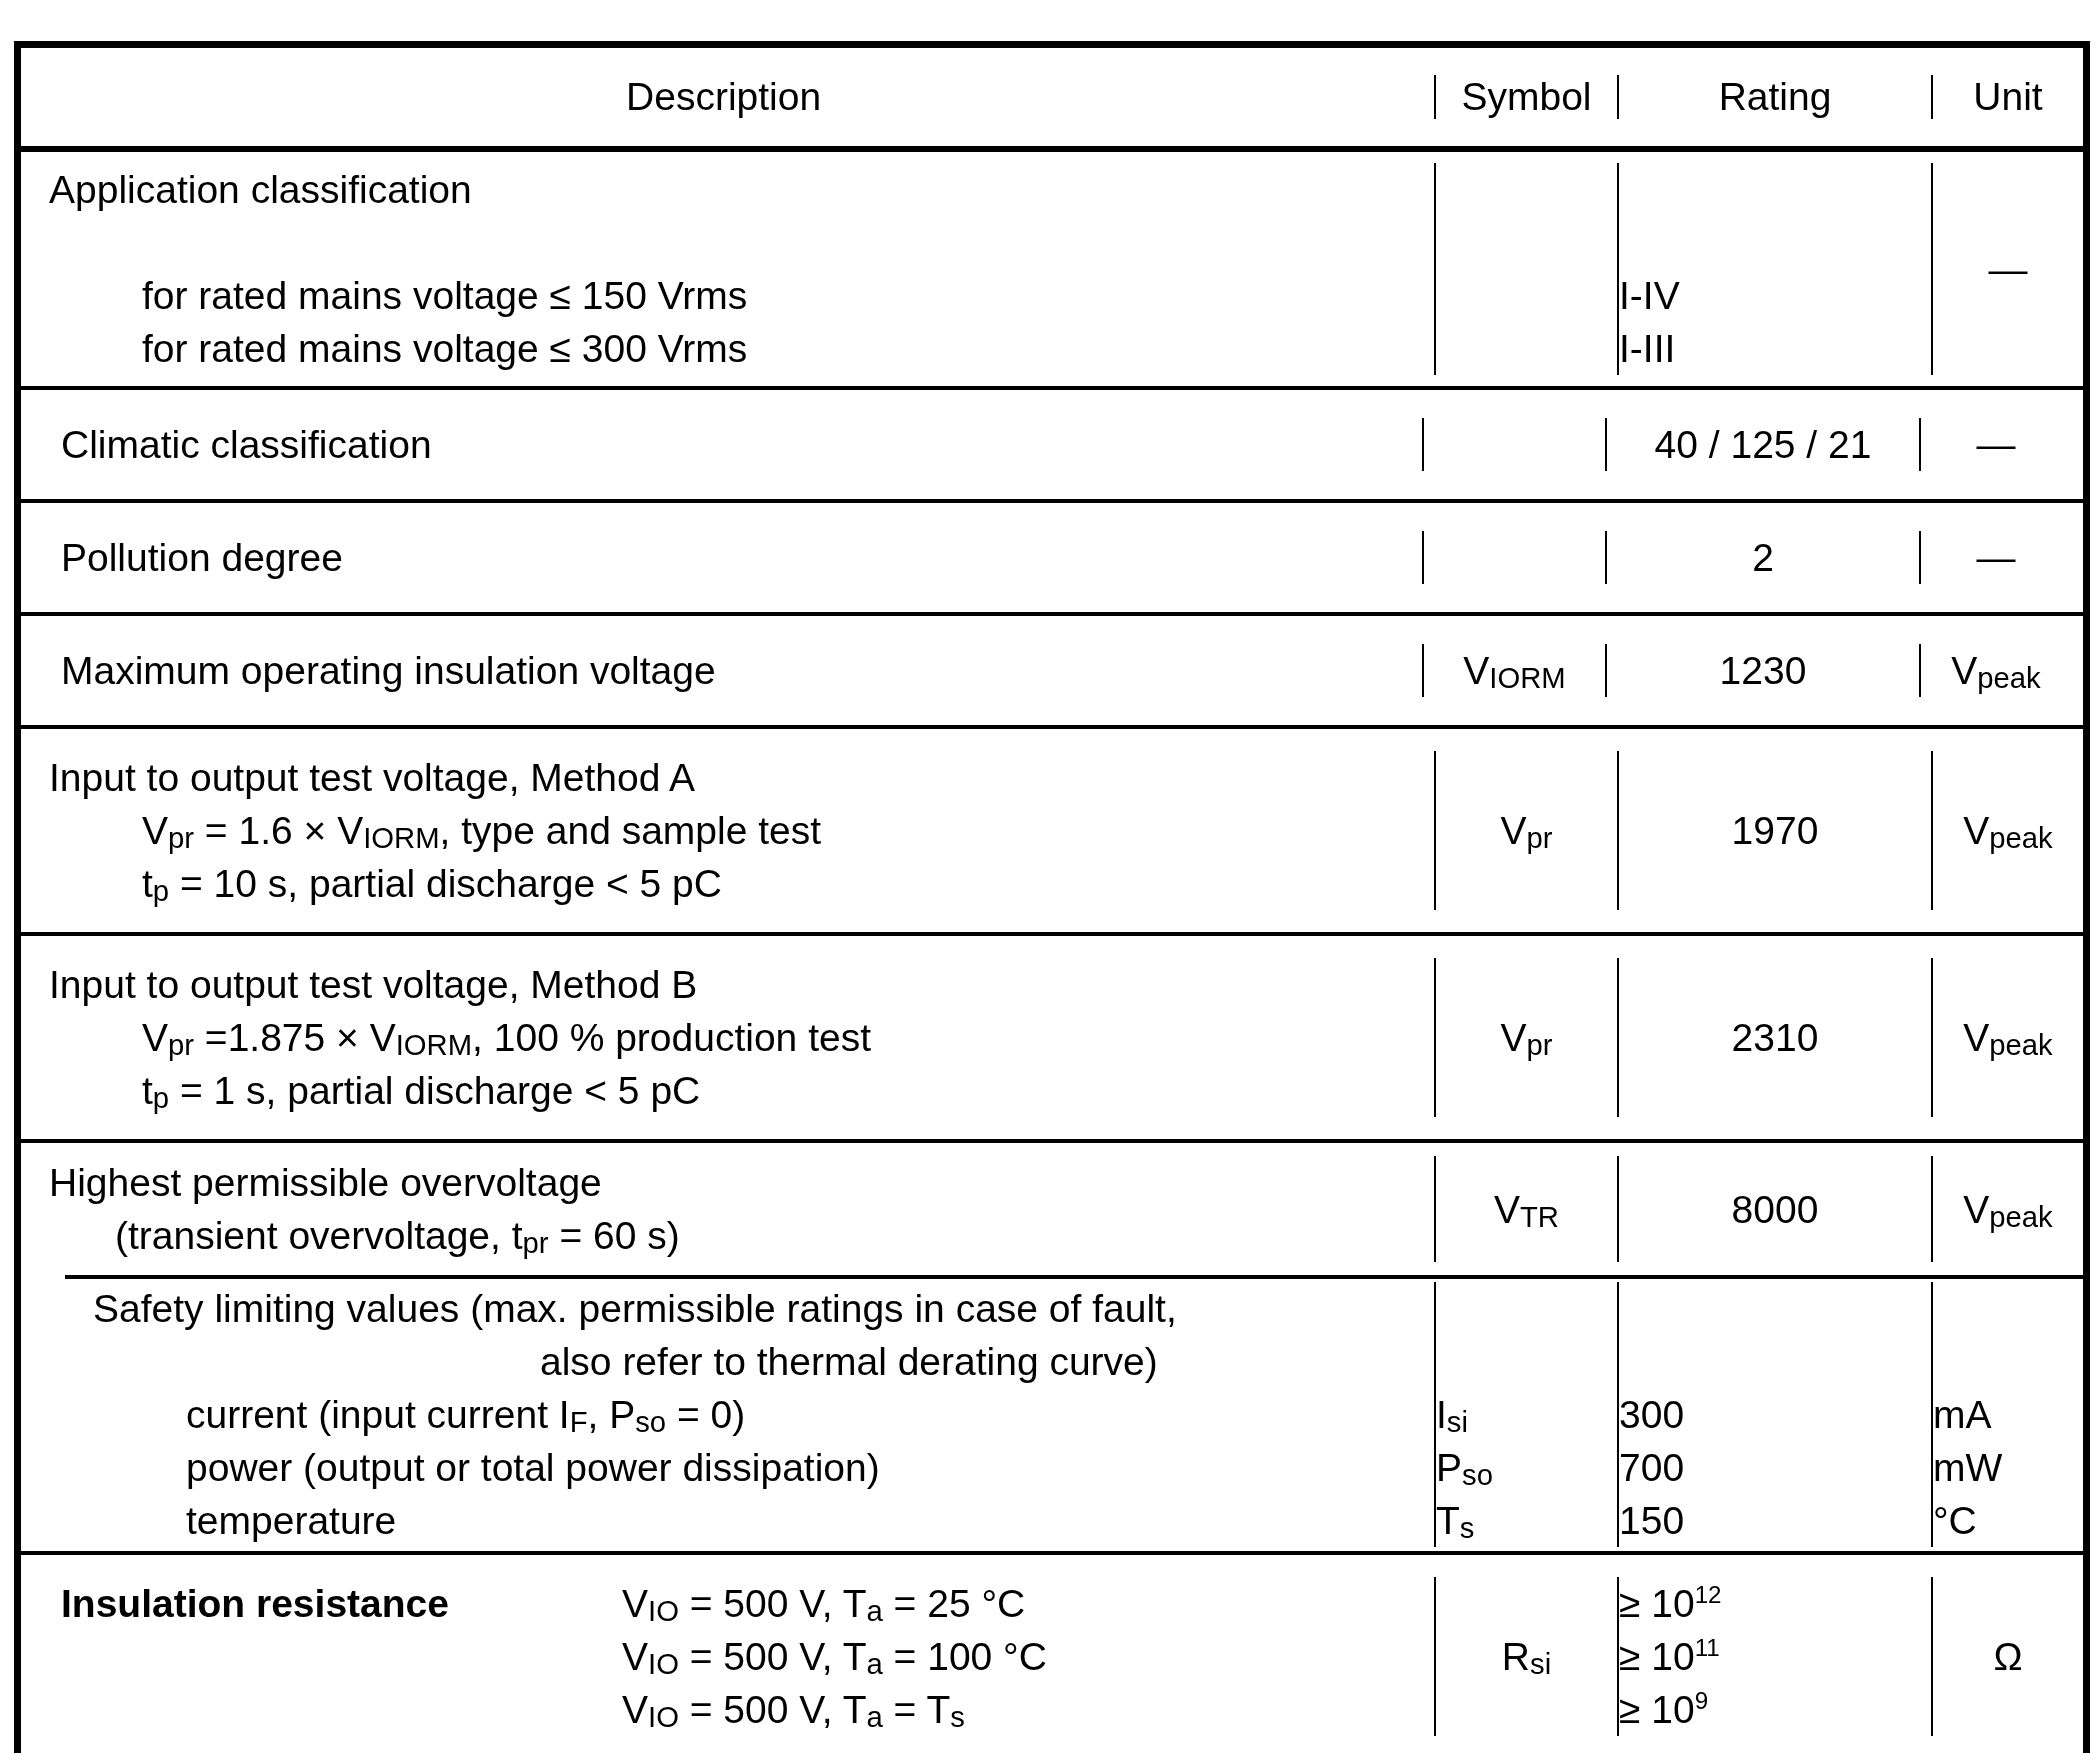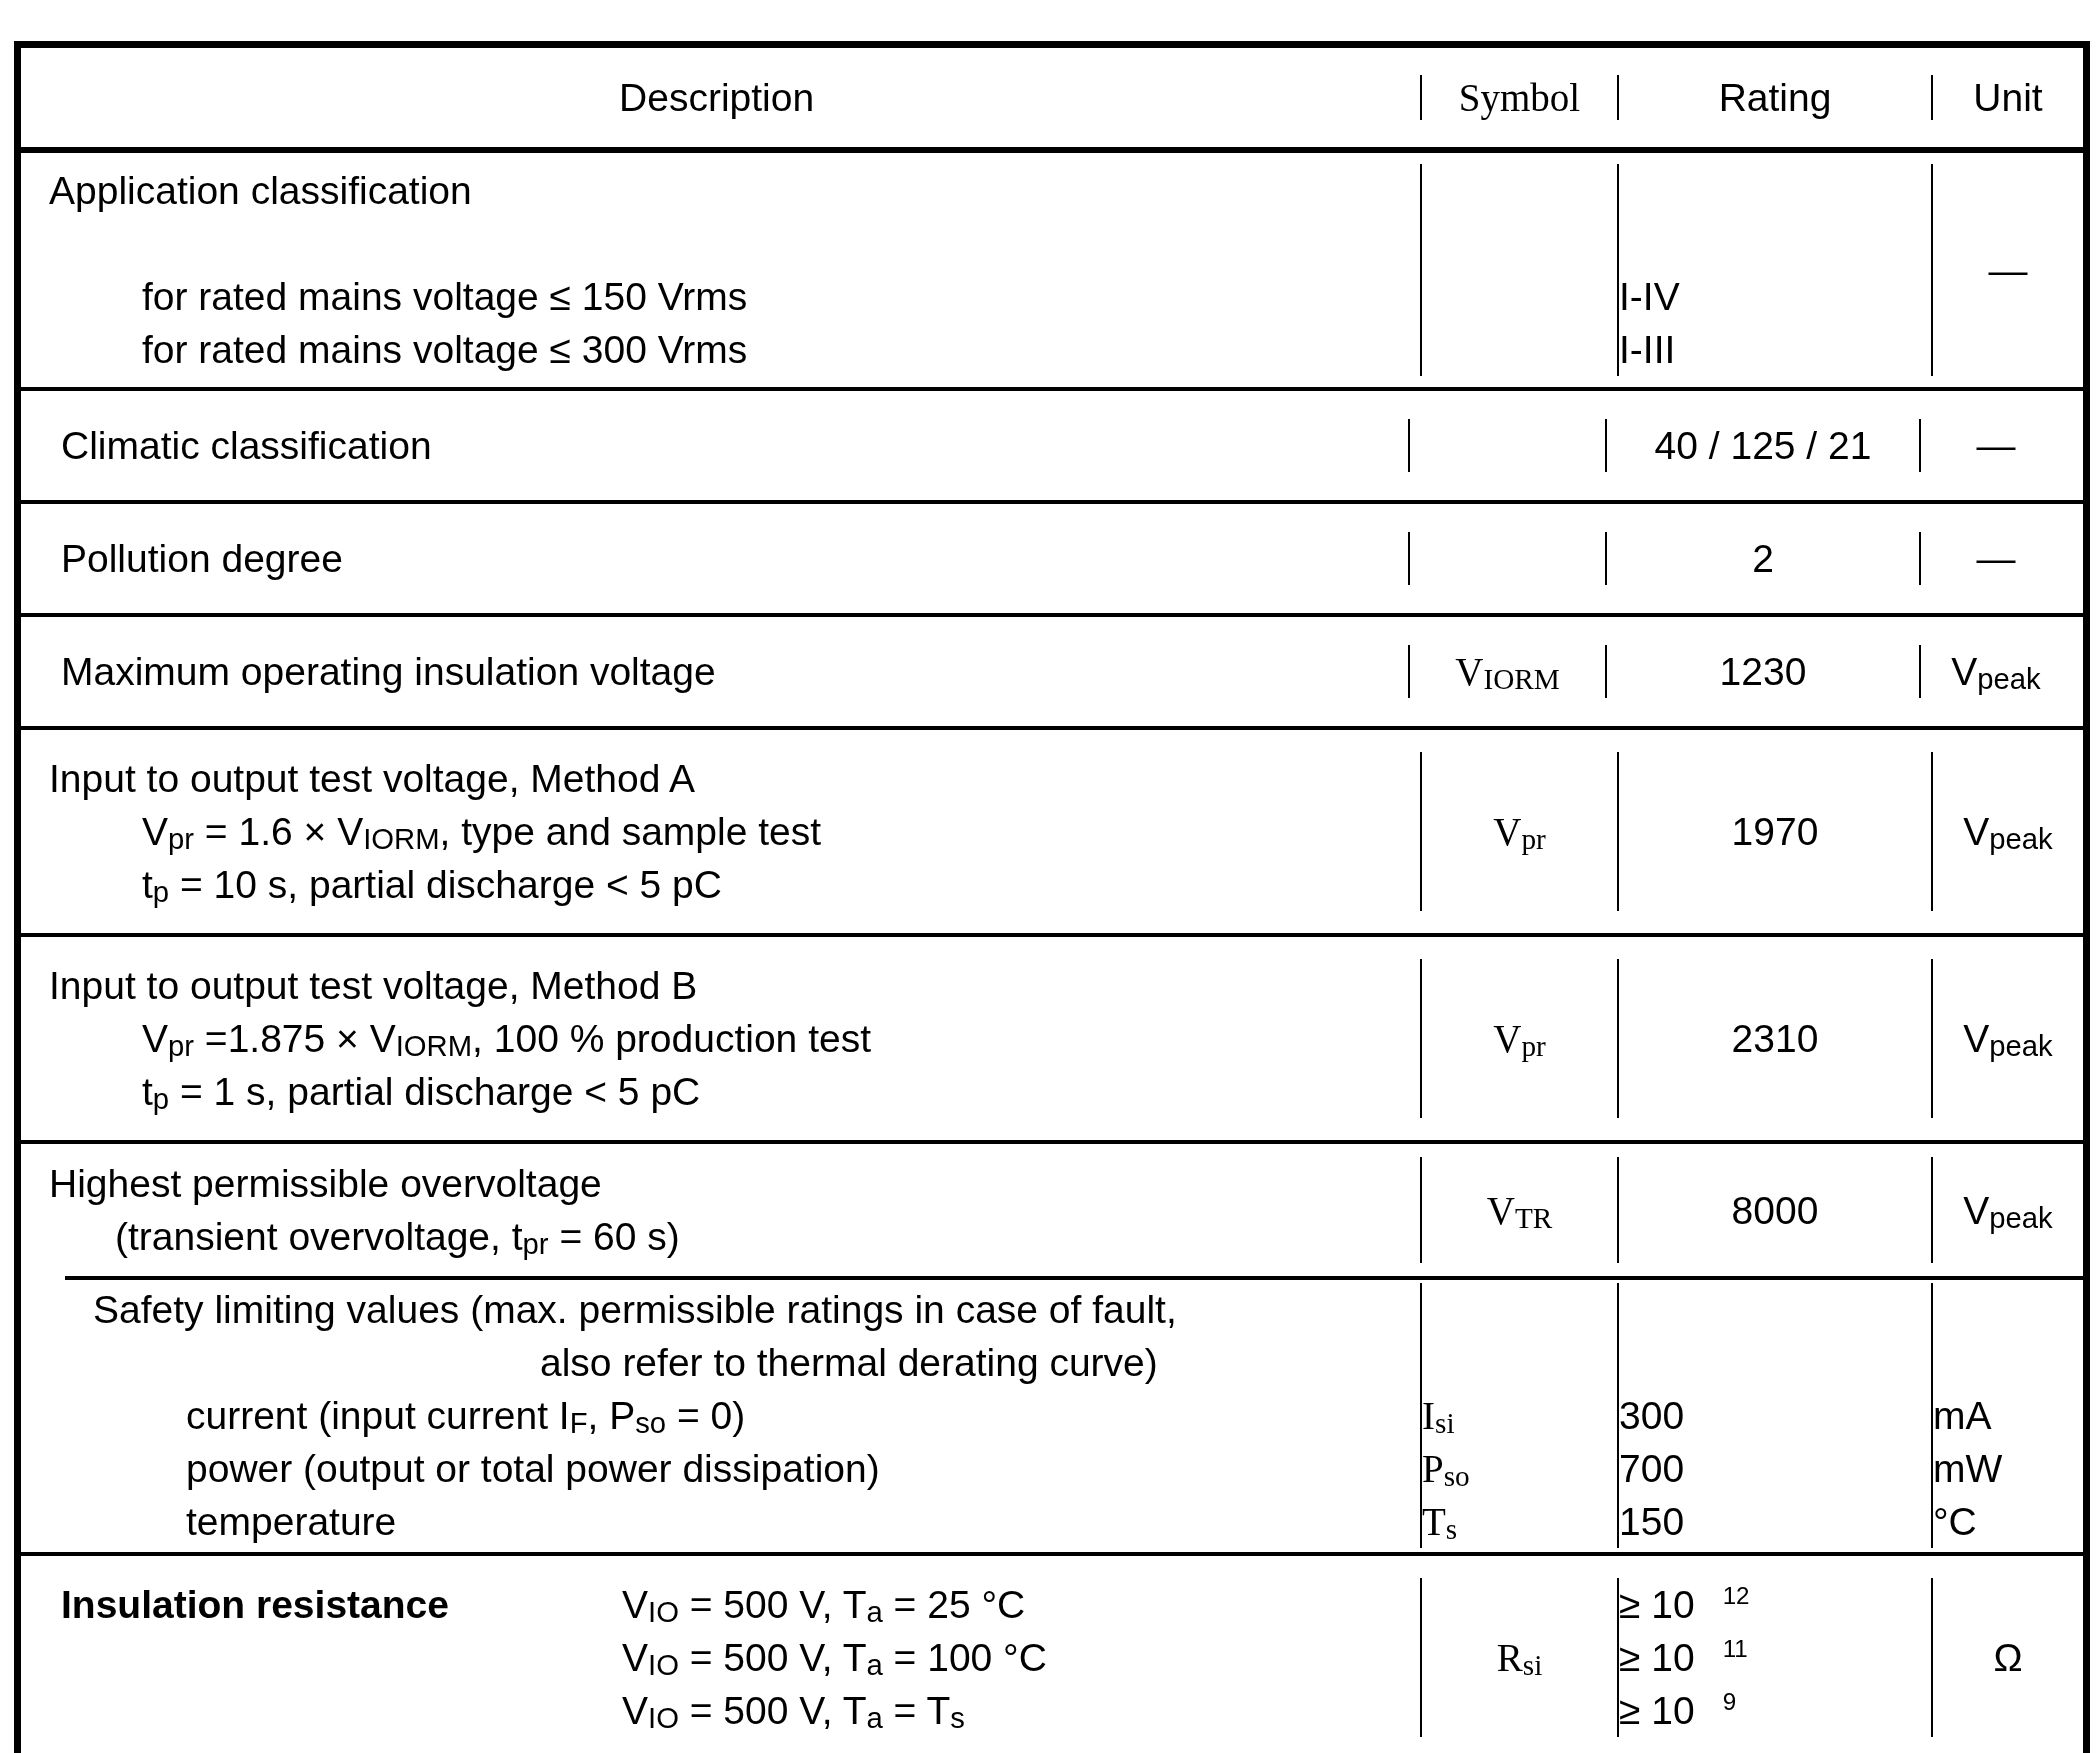--- a/index.html
+++ b/index.html
@@ -20,36 +20,36 @@
   #rows .row + .row{border-top:4.7px solid #000;}
   
   .row.n1{padding:28px 12px;}
   .row.n2{padding:13.2px 0;}
   .row.n3{padding:22px 0;}
   .row.n4{padding:11px 0;}
   .row.n5{padding:3.1px 0;margin-left:44px;}
   .cell{box-sizing:border-box;display:flex;flex-direction:column;justify-content:center;min-width:0;}
   .cell + .cell{border-left:2.3px solid #000;}
   .cell.desc{flex:1 1 auto;padding-left:28px;padding-right:7.8px;}
-  .cell.sym{width:197px;font-family:Liberation Serif, serif;}
+  .cell.sym{width:183px;}
   .cell.rat{width:314px;}
   .cell.unit{width:152px;}
   .row.header .cell{justify-content:center;text-align:center;}
   .row.header .cell.desc{padding-left:0;}
   .ln{height:53px;line-height:53px;white-space:nowrap;position:relative;}
   .ln.c{text-align:left;}
   .cl{text-align:center;line-height:53px;white-space:nowrap;}
   .i0{padding-left:0;}
   .i1{padding-left:93px;}
   .i2{padding-left:66px;}
   .i3{padding-left:447px;}
   .i4{padding-left:573px;}
   .pre{position:absolute;left:12px;top:0;font-weight:bold;}
   sub{font-size:75%;vertical-align:-0.12em;line-height:0;}
-  sup{font-size:62%;vertical-align:super;line-height:0;margin-left:28px;}
+  sup{font-size:62%;vertical-align:super;line-height:0;}
 </style>
 </head>
 <body>
 
 <div class="table">
   <div class="row header">
     <div class="cell desc">Description</div>
     <div class="cell sym">Symbol</div>
     <div class="cell rat">Rating</div>
     <div class="cell unit">Unit</div>

